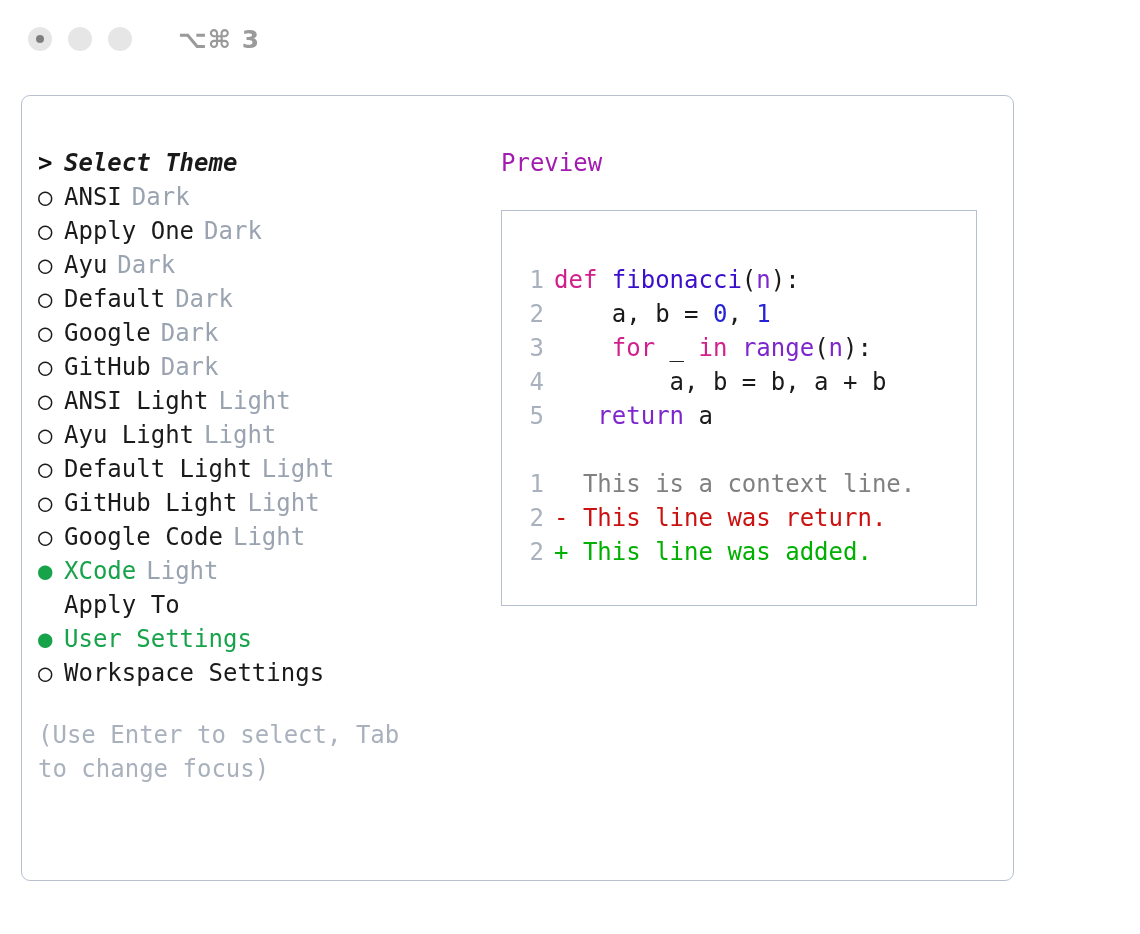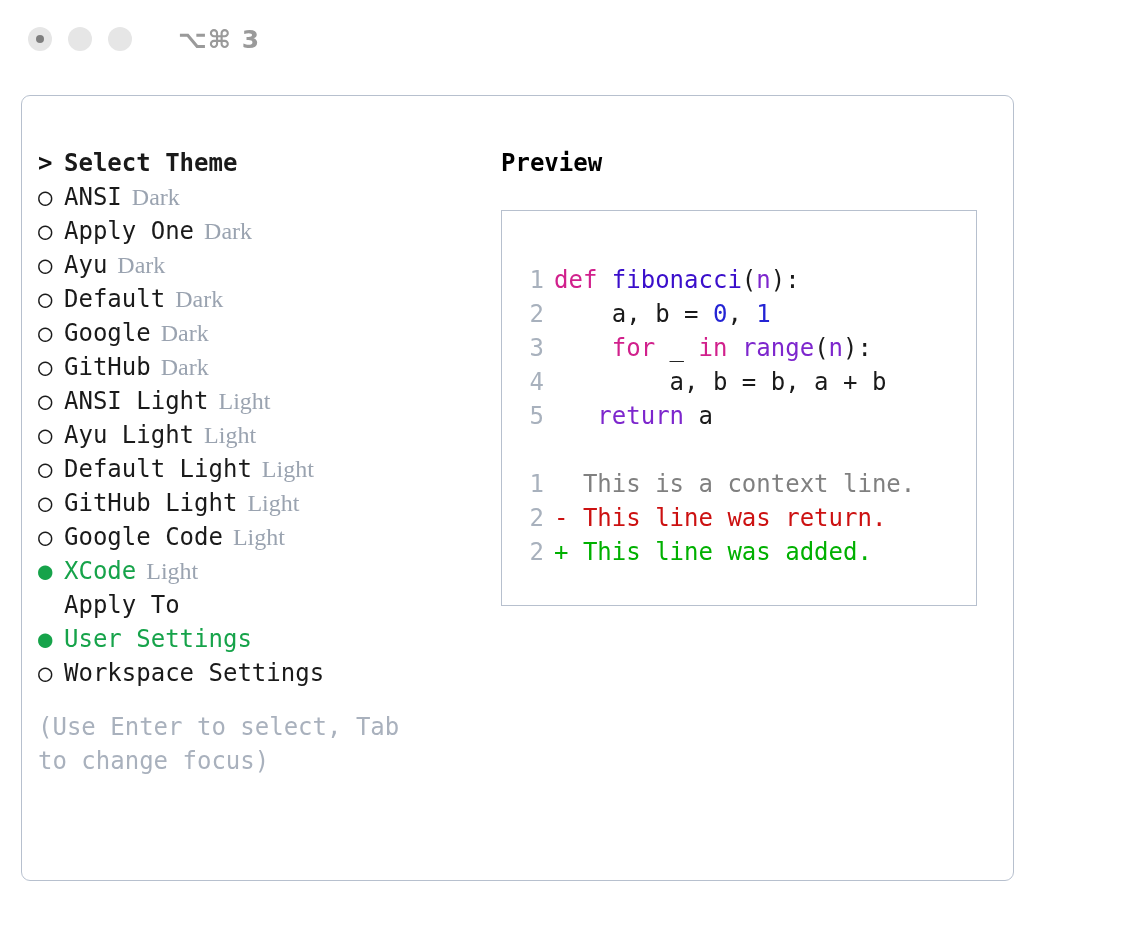--- a/index.html
+++ b/index.html
@@ -107,54 +107,54 @@
     width: 26px;
     flex: 0 0 26px;
     font-size: 24px;
     line-height: 34px;
     color: #1a1a1a;
   }
   .marker.bullet-filled {
     color: #16a34a;
   }
   .label-main { color: #1a1a1a; }
-  .label-sub  { color: #9aa3b0; padding-left: 10px; font-family: Liberation Serif, serif; }
+  .label-sub  { color: #9aa3b0; padding-left: 10px; }
 
   .row.selected .label-main { color: #16a34a; }
 
   #header-row {
     font-weight: 700;
     color: #111111;
   }
   #header-row .marker { font-weight: 700; color: #111111; }
-  #header-row .label-main { font-weight: 700; }
+  #header-row .label-main { font-weight: 700; font-style: italic; }
 
   #apply-section { }
   .row.section-title .marker { visibility: hidden; }
 
   #hint-text {
-    margin-top: 20px;
+    margin-top: 28px;
     font-size: 24px;
     color: #a9b1bd;
     line-height: 34px;
     width: 400px;
     white-space: normal;
   }
 
   
   #preview-column {
     position: absolute;
     left: 479px;
     top: 50px;
     width: 490px;
   }
   #preview-title {
     font-size: 24px;
-    font-weight: 700;
-    color: #000000;
+    font-weight: 400;
+    color: #a21caf;
     line-height: 34px;
     margin-bottom: 30px;
   }
   #preview-box {
     width: 476px;
     height: 396px;
     border: 1.6px solid #b7c0ce;
     box-sizing: border-box;
     background: #ffffff;
     position: relative;

